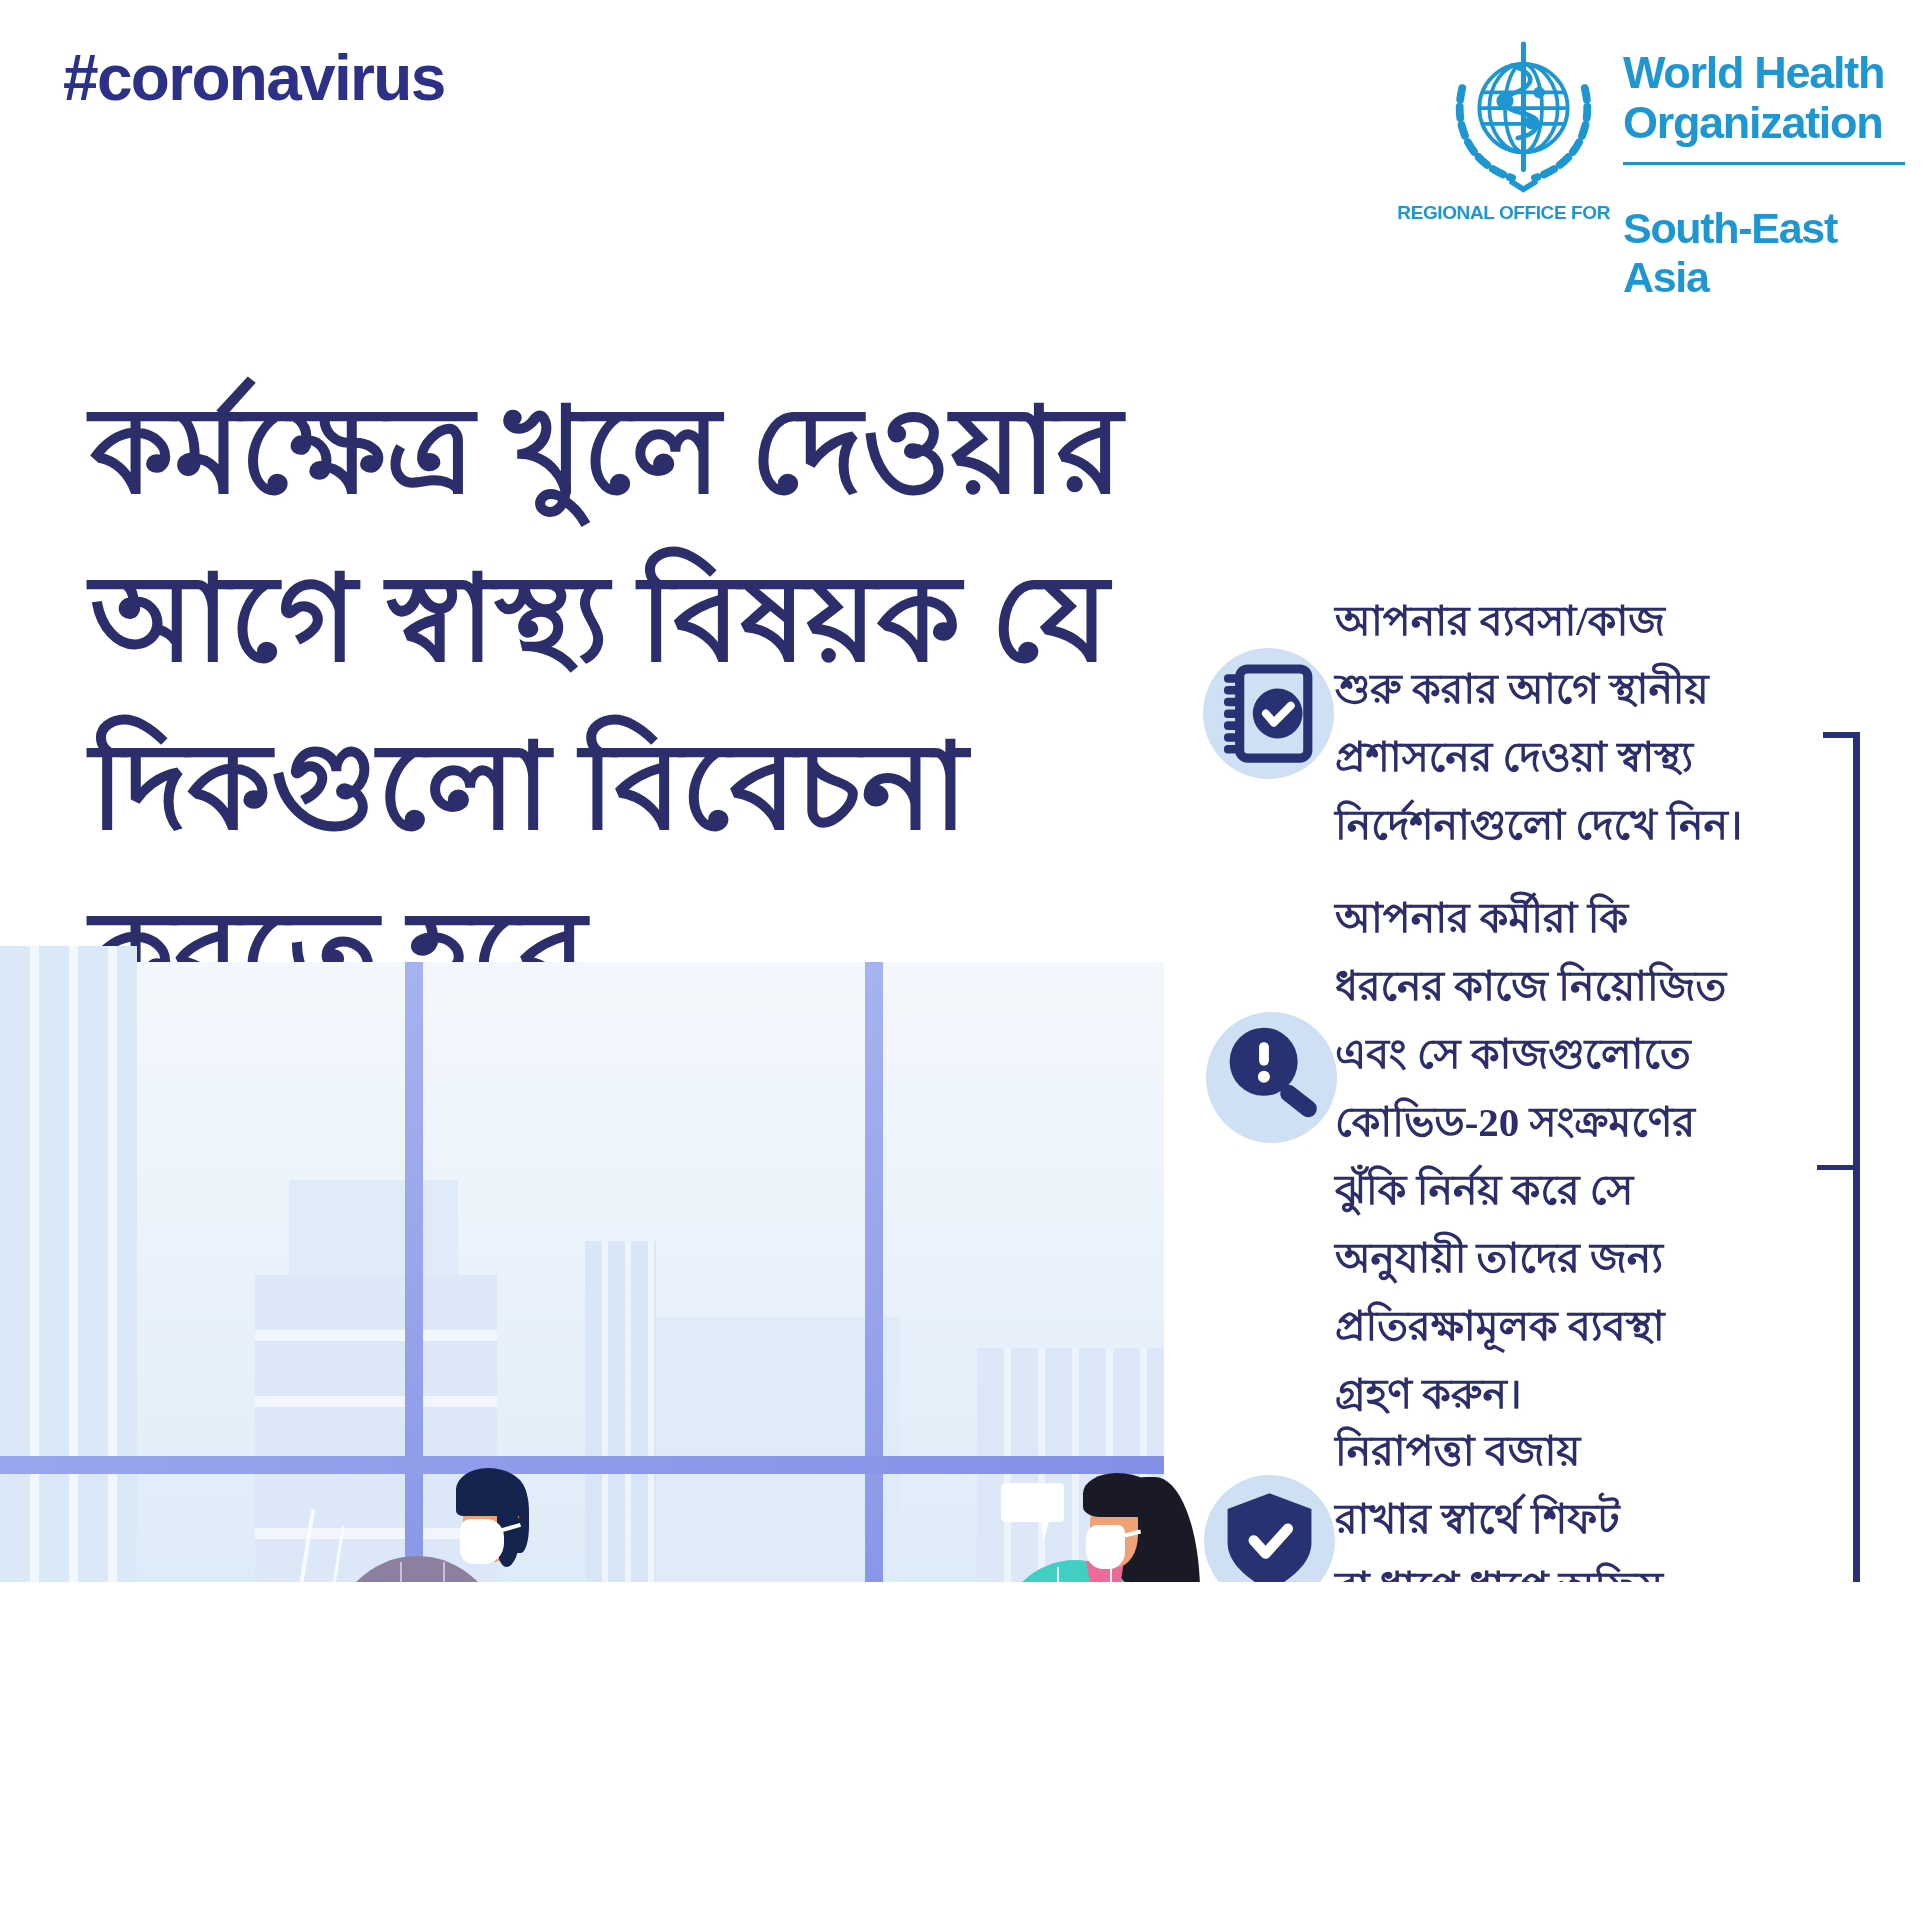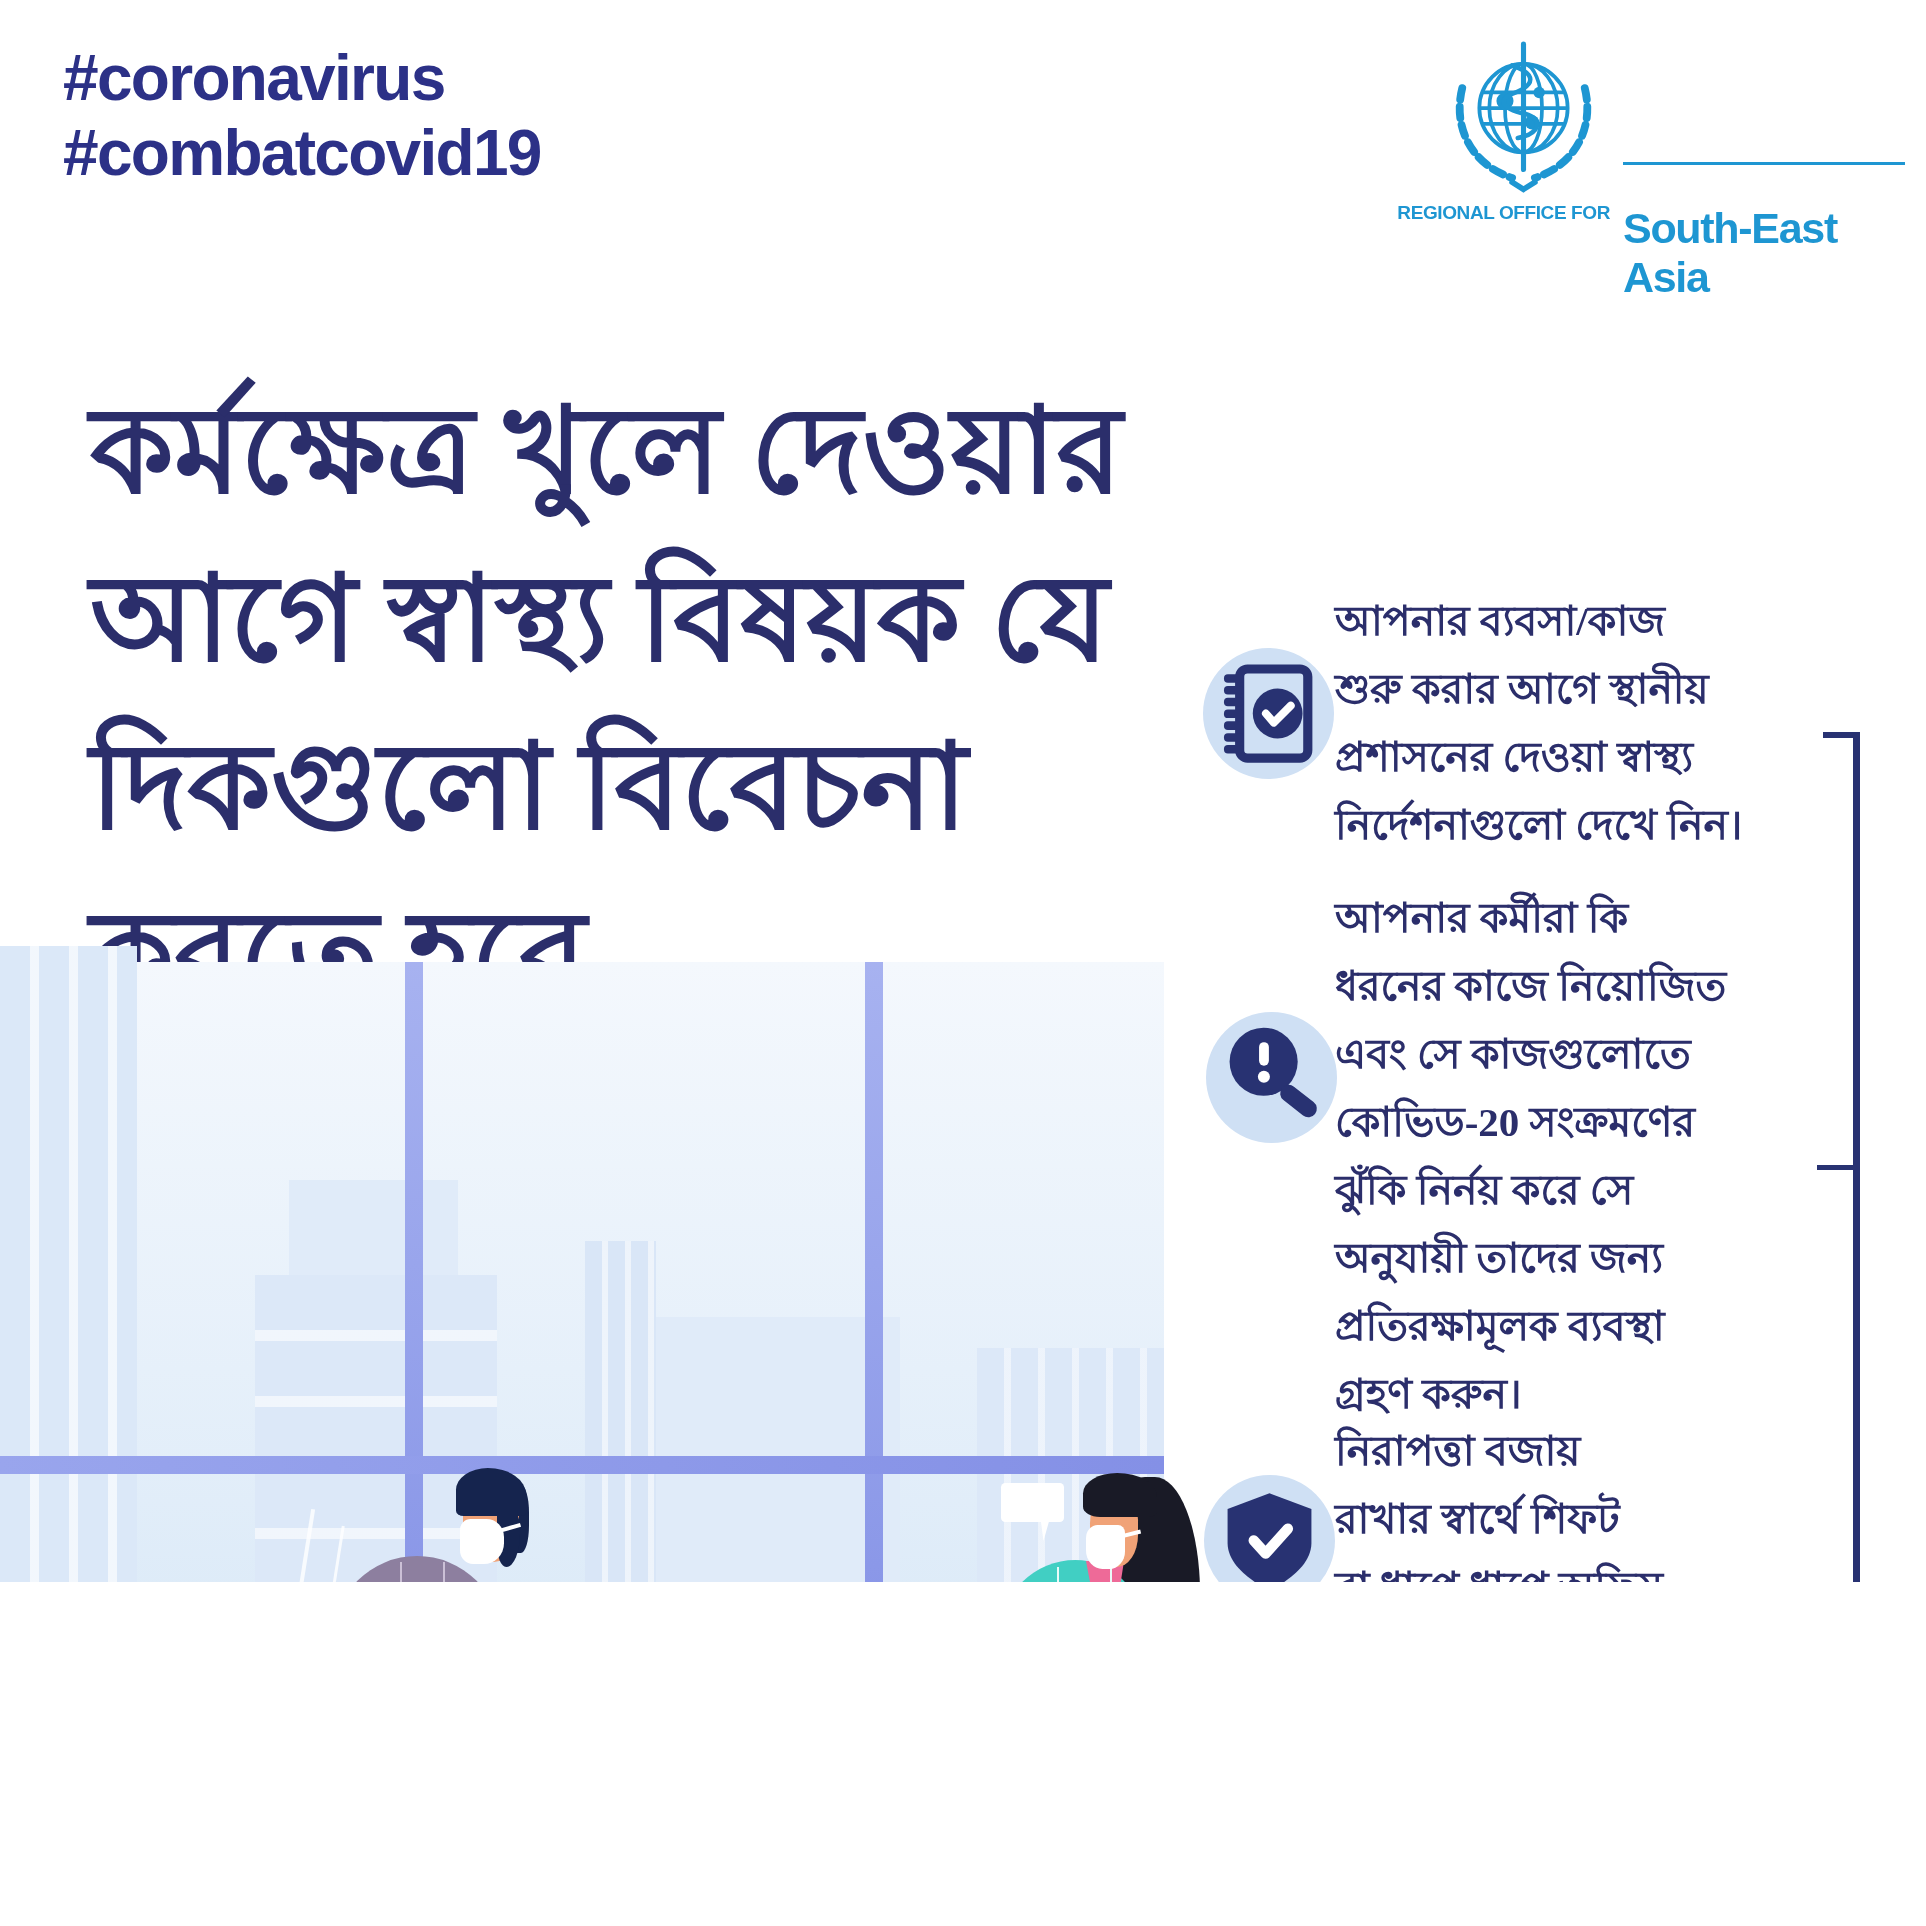--- a/index.html
+++ b/index.html
@@ -186,21 +186,20 @@
   .leaf,#pot,#pot-rim{z-index:18;}
   #icon3{z-index:20;}
 </style>
 </head>
 <body>
 
 <div id="poster">
 
   <div class="abs" id="hashtags">
     <div class="tag-navy">#coronavirus</div>
-    <div class="tag-navy">#combatcovid19</div>
   </div>
 
   <svg class="abs" id="who-emblem" viewBox="0 0 120 120">
     <g stroke="#1e96d2" fill="none" stroke-width="2.6">
       <circle cx="60" cy="52" r="31"></circle>
       <ellipse cx="60" cy="52" rx="13" ry="31"></ellipse>
       <ellipse cx="60" cy="52" rx="24" ry="31"></ellipse>
       <line x1="31" y1="41" x2="89" y2="41"></line>
       <line x1="29" y1="52" x2="91" y2="52"></line>
       <line x1="31" y1="63" x2="89" y2="63"></line>
@@ -211,20 +210,24 @@
       <circle cx="66" cy="62" r="5"></circle>
     </g>
     <g stroke="#1e96d2" fill="none" stroke-linecap="round">
       <line x1="60" y1="7" x2="60" y2="95" stroke-width="3.6"></line>
       <path d="M52 22 C69 28 69 36 52 42 C43 46 43 52 61 56 C75 60 71 70 56 73" stroke-width="3.2"></path>
       <path d="M17 38 C10 66 24 92 52 101" stroke-width="5.5" stroke-dasharray="8 5"></path>
       <path d="M103 38 C110 66 96 92 68 101" stroke-width="5.5" stroke-dasharray="8 5"></path>
       <path d="M52 104 L60 109 L68 104" stroke-width="4"></path>
     </g>
   </svg>
+  <div class="abs" id="who-name">
+    <div>World Health</div>
+    <div>Organization</div>
+  </div>
   <div class="abs" id="who-rule"></div>
   <div class="abs" id="who-regional">REGIONAL OFFICE FOR</div>
   <div class="abs" id="who-region">South-East Asia</div>
 
   <div class="abs preline" id="heading">কর্মক্ষেত্র খুলে দেওয়ার
 আগে স্বাস্থ্য বিষয়ক যে
 দিকগুলো বিবেচনা
 করতে হবে</div>
 
   <div class="abs icon-circle" id="icon1">

